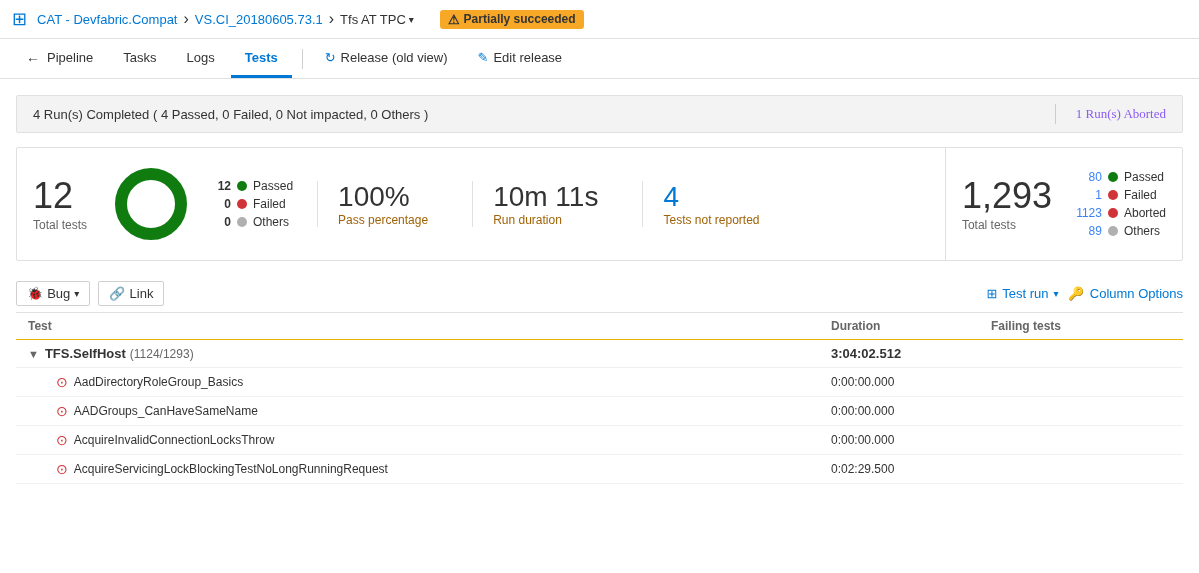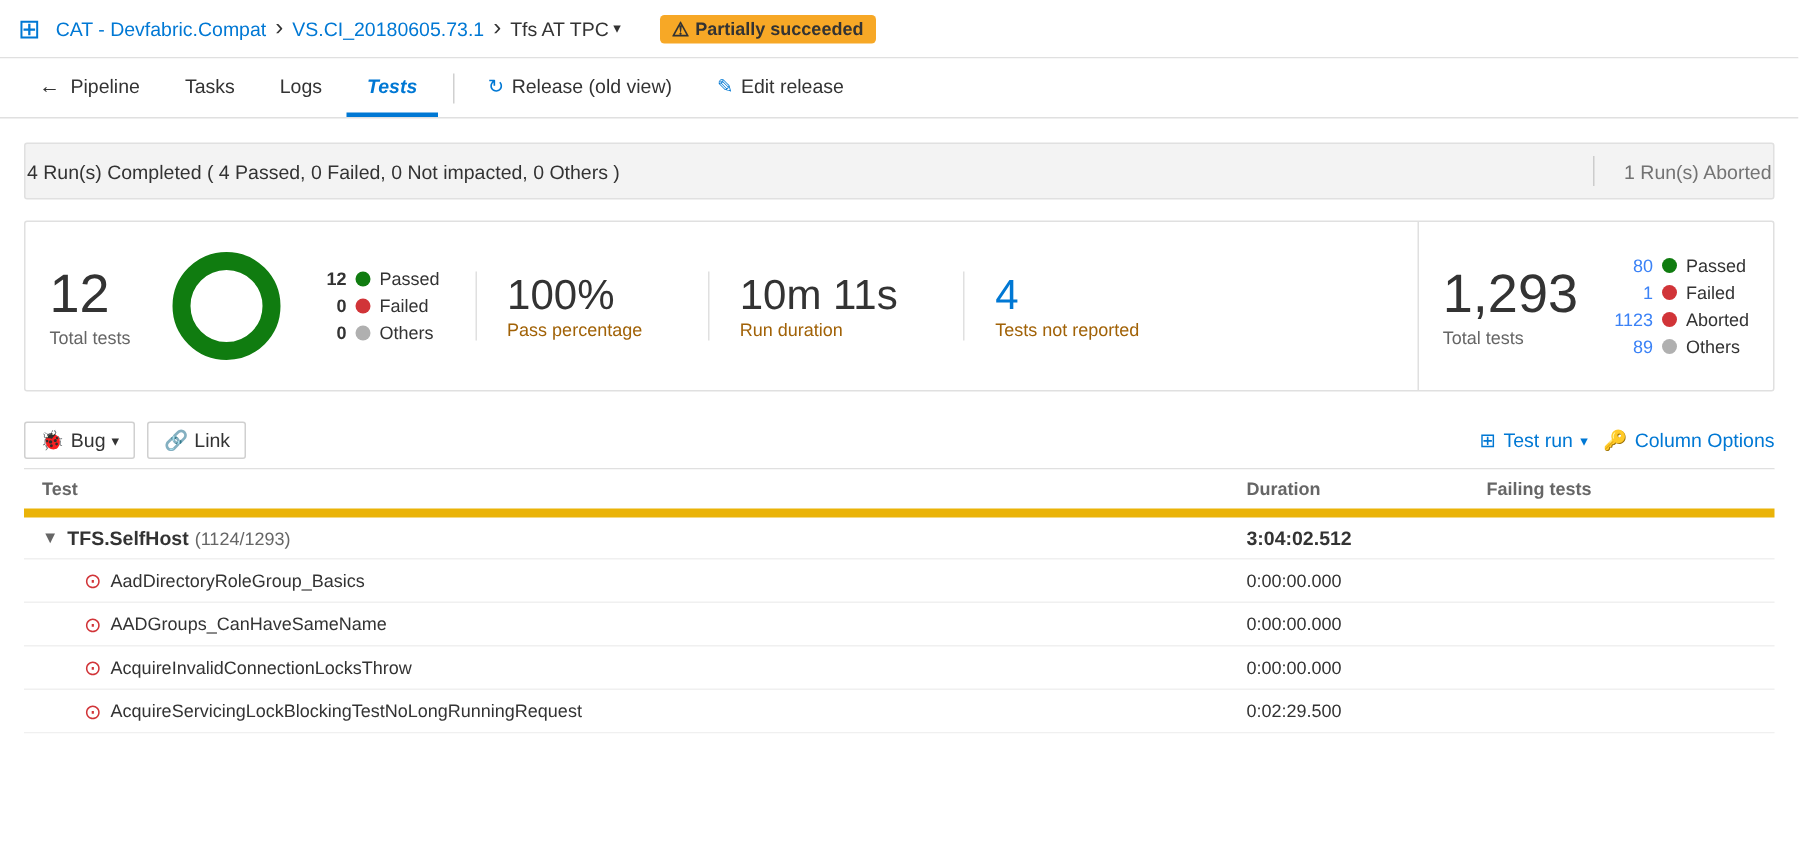--- a/index.html
+++ b/index.html
@@ -27,44 +27,44 @@
     
     .nav-bar {
       display: flex; align-items: center; padding: 0 12px;
       border-bottom: 1px solid #e0e0e0; background: #fff;
     }
     .nav-item {
       padding: 10px 14px; cursor: pointer; color: #333; font-size: 13px;
       border-bottom: 3px solid transparent; margin-right: 2px;
       display: flex; align-items: center; gap: 5px;
     }
-    .nav-item.active { color: #0078d4; border-bottom: 3px solid #0078d4; font-weight: 600; font-style: italic; }
+    .nav-item.active { color: #0078d4; border-bottom: 3px solid #0078d4; font-weight: 600; }
     .nav-divider { width: 1px; height: 20px; background: #d0d0d0; margin: 0 8px; align-self: center; }
     .nav-link { display: flex; align-items: center; gap: 5px; }
     .nav-icon { color: #0078d4; font-size: 13px; }
 
     
     .content { padding: 16px 16px 0 16px; }
 
     
     .summary-header {
       display: flex; align-items: center; gap: 6px;
       font-size: 15px; font-weight: 600; margin-bottom: 12px;
     }
     .collapse-icon { font-size: 12px; color: #555; cursor: pointer; }
 
     
     .stats-banner {
       display: flex; align-items: center; background: #f3f3f3;
-      border: 1px solid #e0e0e0; border-radius: 2px; padding: 8px 1px;
+      border: 1px solid #e0e0e0; border-radius: 2px; padding: 8px 16px;
       margin-bottom: 14px; gap: 0;
     }
     .stats-banner-left { flex: 1; font-size: 13px; color: #333; }
     .stats-banner-divider { width: 1px; background: #ccc; height: 20px; margin: 0 20px; }
-    .stats-banner-right { font-size: 13px; color: #737373; }
+    .stats-banner-right { font-size: 13px; color: #8b5cf6; font-family: Liberation Serif, serif; }
 
     
     .metrics-section {
       display: flex; border: 1px solid #e0e0e0; border-radius: 2px; margin-bottom: 14px;
     }
     .metrics-left {
       display: flex; flex: 1; align-items: center; padding: 16px; gap: 24px;
     }
     .metrics-right {
       display: flex; align-items: center; padding: 16px; gap: 20px;
@@ -111,21 +111,21 @@
     .toolbar-right { display: flex; align-items: center; gap: 10px; }
     .toolbar-right-btn {
       display: flex; align-items: center; gap: 5px; cursor: pointer;
       font-size: 13px; color: #0078d4;
     }
 
     
     .table-wrap { margin-top: 0; }
     .table-header {
       display: grid; grid-template-columns: 1fr 160px 180px;
-      background: #fff; border-bottom: 6px solid #eab308;
+      background: #fff; border-bottom: 1px solid #eab308;
       padding: 6px 12px; font-size: 12px; color: #666; font-weight: 600;
     }
     .table-row {
       display: grid; grid-template-columns: 1fr 160px 180px;
       padding: 6px 12px; border-bottom: 1px solid #f0f0f0;
       font-size: 12px; align-items: center;
     }
     .table-row.parent { font-weight: 600; font-size: 13px; color: #333; }
     .table-row.child { padding-left: 40px; }
     .expand-btn { cursor: pointer; color: #666; margin-right: 6px; font-size: 11px; }

